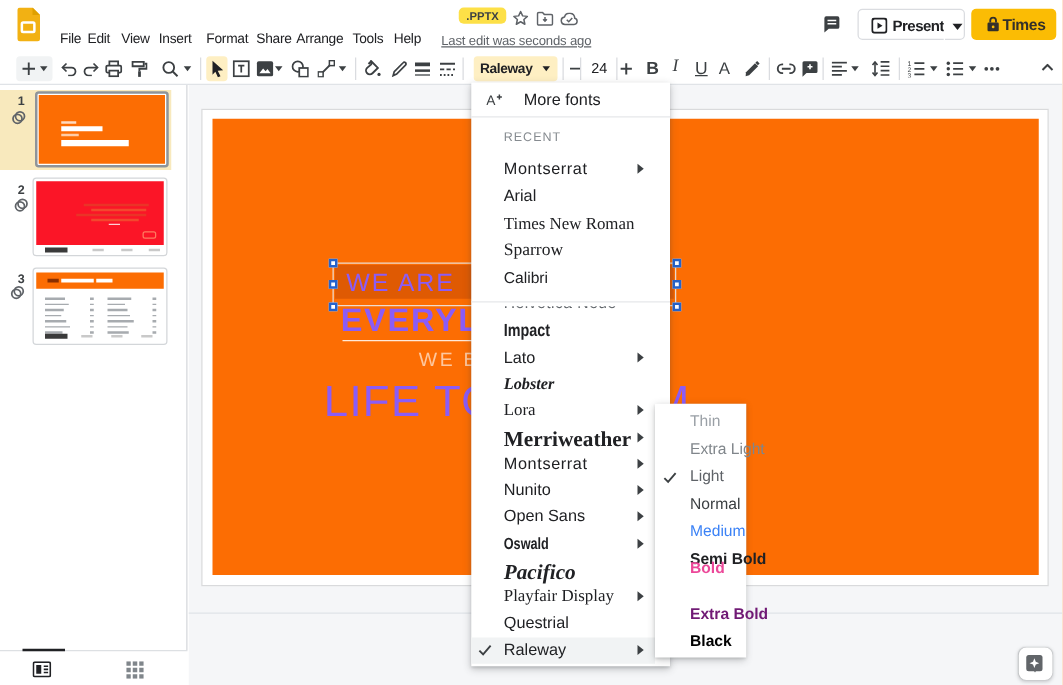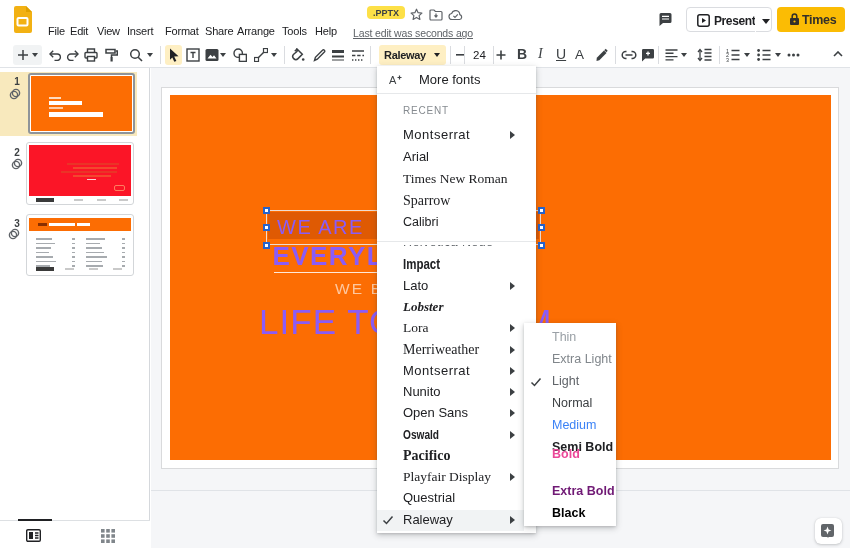--- a/index.html
+++ b/index.html
@@ -68,21 +68,21 @@
   .num { position:absolute; left:12px; width:10px; text-align:center; font-size:10px;
     font-weight:bold; color:#3c4043; }
   .thumb { position:absolute; left:28px; width:107px; border-radius:3px; background:#fff; }
 
   
   #fontmenu { position:absolute; left:377px; top:66px; width:159px; height:467px; background:#fff;
     box-shadow:0 2px 6px rgba(60,64,67,.3), 0 1px 2px rgba(60,64,67,.15); }
   .mi { position:absolute; left:26px; font-size:13px; color:#202124; white-space:nowrap; }
   .arrow { position:absolute; left:133px; width:0; height:0; border-top:4px solid transparent;
     border-bottom:4px solid transparent; border-left:5px solid #3c4043; }
-  #submenu { position:absolute; left:524px; top:323px; width:92px; height:203px; background:#fff;
+  #submenu { position:absolute; left:524px; top:323px; width:73px; height:203px; background:#fff;
     box-shadow:0 2px 6px rgba(60,64,67,.3), 0 1px 2px rgba(60,64,67,.15); }
   .si { position:absolute; left:28px; font-size:12.5px; white-space:nowrap; }
 </style>
 </head>
 <body>
 <div id="app">
 
   <div id="canvas">
     <div id="page">
       <div id="slide-orange"></div>
@@ -452,31 +452,31 @@
     <div style="position:absolute; left:0; top:175px; width:159px; height:1px; background:#e6e8ea;"></div>
     <div style="position:absolute; left:26px; top:179px; height:6px; width:110px; overflow:hidden;">
       <div style="font-size:12.5px; color:#5d6267; letter-spacing:.4px; margin-top:-10.5px;">Helvetica Neue</div>
     </div>
     <div class="mi" style="top:190px; font-weight:bold; transform:scaleX(.82); transform-origin:left; font-size:14px;">Impact</div>
     <div class="mi" style="top:212px;">Lato</div>
       <div class="arrow" style="top:216px;"></div>
     <div class="mi" style="top:233px; font-family:'Liberation Serif',serif; font-style:italic; font-weight:bold;text-align:right;">Lobster</div>
     <div class="mi" style="top:254px; font-family:'Liberation Serif',serif; font-size:13.5px;">Lora</div>
       <div class="arrow" style="top:258px;"></div>
-    <div class="mi" style="top:276px; font-family:'Liberation Serif',serif; font-weight:normal; font-size:14px;">Merriweather</div>
+    <div class="mi" style="top:276px; font-family:'Liberation Serif',serif; font-weight:bold; font-size:17px;">Merriweather</div>
       <div class="arrow" style="top:280px;"></div>
     <div class="mi" style="top:297px; letter-spacing:.5px;">Montserrat</div>
       <div class="arrow" style="top:301px;"></div>
     <div class="mi" style="top:318px;">Nunito</div>
       <div class="arrow" style="top:322px;"></div>
     <div class="mi" style="top:339px;">Open Sans</div>
       <div class="arrow" style="top:343px;"></div>
     <div class="mi" style="top:361px; font-weight:bold; transform:scaleX(.78); transform-origin:left;">Oswald</div>
       <div class="arrow" style="top:365px;"></div>
-    <div class="mi" style="top:382px; font-family:'Liberation Serif',serif; font-weight:bold; font-size:14px;">Pacifico</div>
+    <div class="mi" style="top:382px; font-family:'Liberation Serif',serif; font-style:italic; font-weight:bold; font-size:17px;">Pacifico</div>
     <div class="mi" style="top:403px; font-family:'Liberation Serif',serif; font-size:13.5px;">Playfair Display</div>
       <div class="arrow" style="top:407px;"></div>
     <div class="mi" style="top:424px;">Questrial</div>
     <div style="position:absolute; left:0; top:444px; width:147px; height:21px; background:#f1f3f4;"></div>
     <svg style="position:absolute; left:5px; top:448px;" width="12" height="12" viewBox="0 0 12 12">
       <path d="M1.5 6.5 L4.5 9.5 L10.5 2.5" stroke="#3c4043" stroke-width="1.5" fill="none"></path>
     </svg>
     <div class="mi" style="top:446px;">Raleway</div>
       <div class="arrow" style="top:450px;"></div>
   </div>

